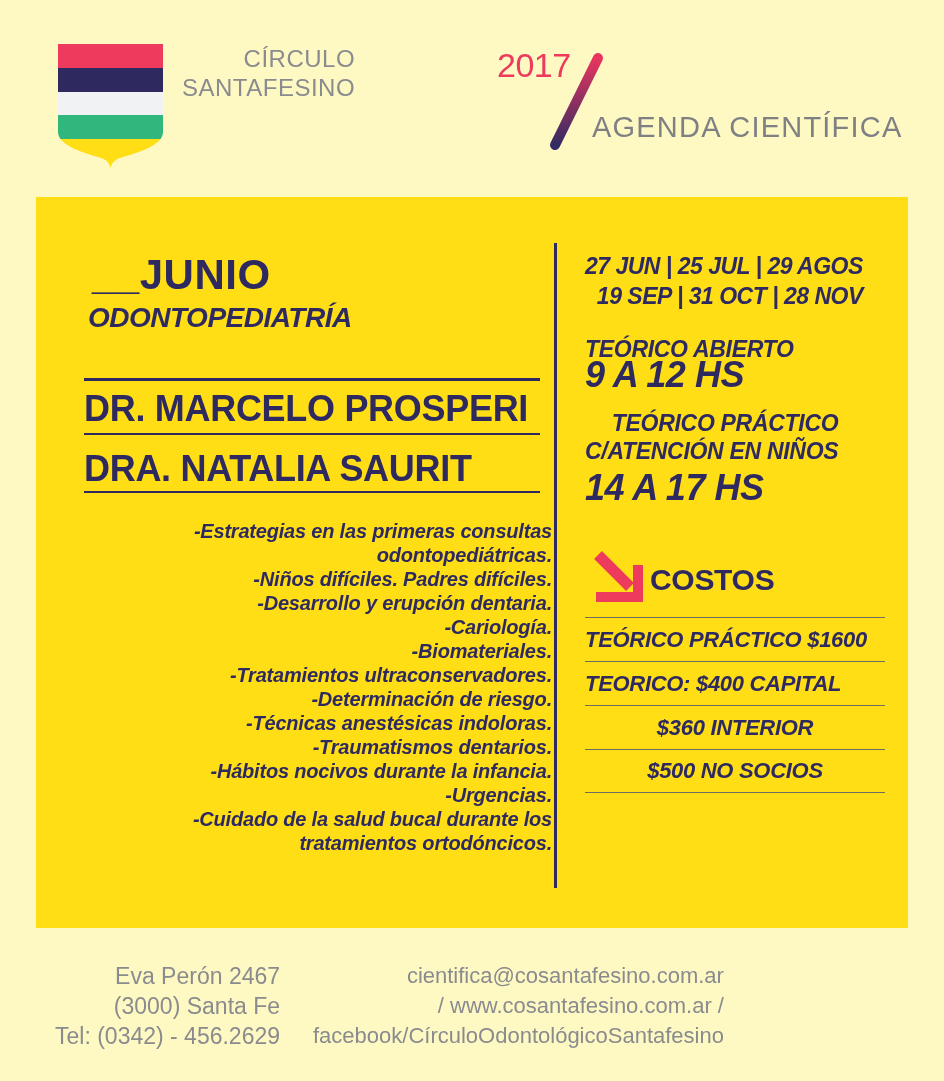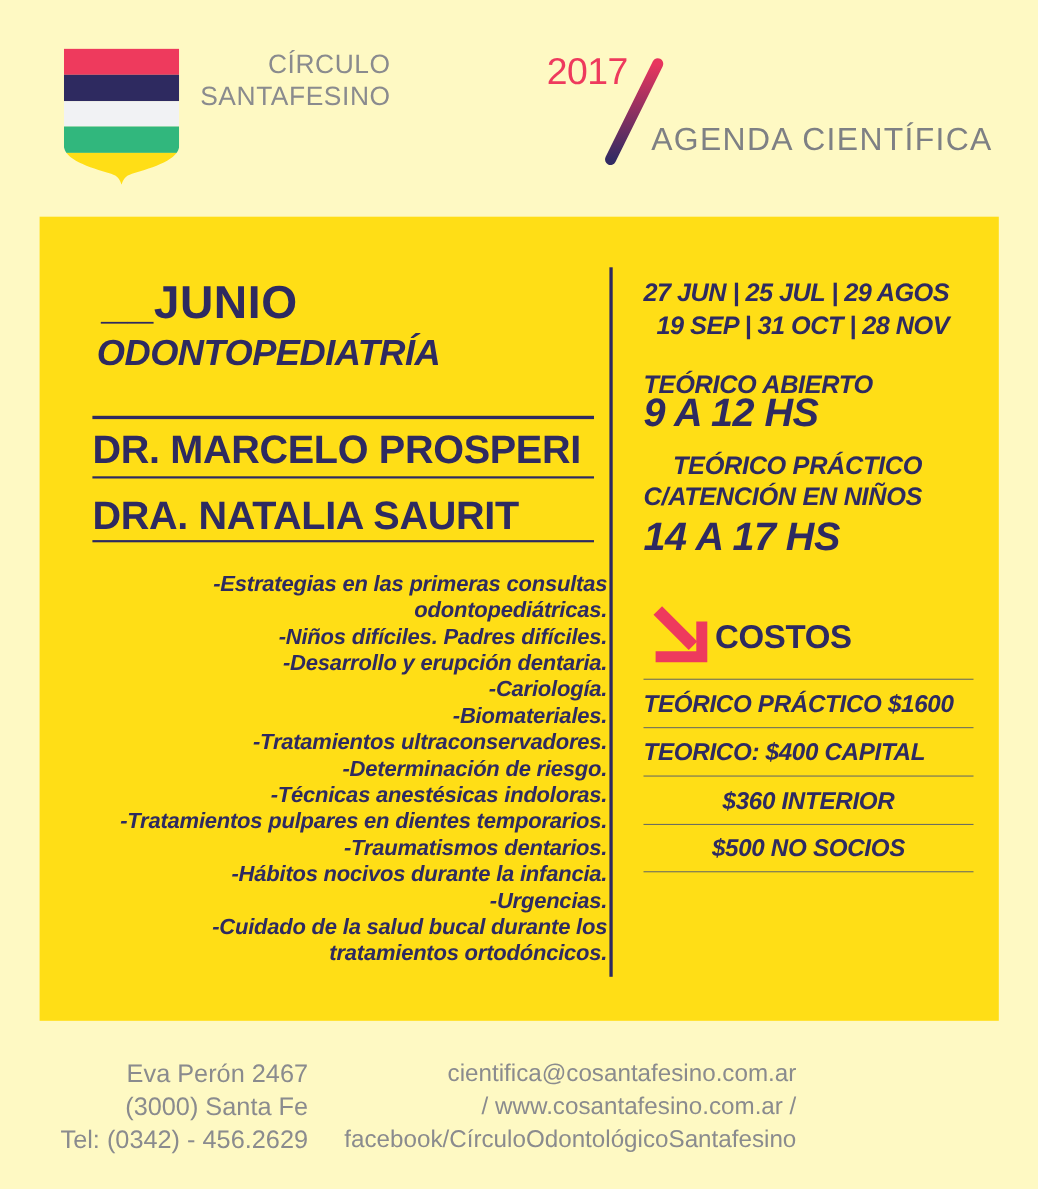--- a/index.html
+++ b/index.html
@@ -15,21 +15,21 @@
   .year-slash { position:absolute; left:540px; top:50px; }
   .agenda-title { position:absolute; left:592px; top:113px; font-size:29px; letter-spacing:1.2px;
                   color:#7E8084; line-height:1; font-weight:400; }
 
   
   .panel { position:absolute; left:36px; top:197px; width:872px; height:731px;
            background:var(--yellow,#FFDE16); color:var(--navy,#2E2A60); }
 
   .month { position:absolute; left:56px; top:55px; font-size:42px; font-weight:700;
            letter-spacing:.5px; line-height:1.1; }
-  .event-title { position:absolute; left:52px; top:106px; font-size:33px; font-weight:700;
+  .event-title { position:absolute; left:52px; top:106px; font-size:28px; font-weight:700;
                  font-style:italic; letter-spacing:-.5px; line-height:1.1; }
   .rule-navy { position:absolute; left:48px; width:456px; background:var(--navy,#2E2A60); }
   .rule-1 { top:181px; height:3px; }
   .rule-2 { top:236px; height:2px; }
   .rule-3 { top:294px; height:2px; }
   .speaker { position:absolute; left:48px; font-size:36px; font-weight:700; letter-spacing:-.3px; line-height:1; }
   .speaker-1 { top:194px; }
   .speaker-2 { top:254px; }
 
   .topics { position:absolute; left:40px; top:322px; width:476px;
@@ -126,21 +126,20 @@
         <div class="topic">-Cariología.</div>
 
         <div class="topic">-Biomateriales.</div>
 
         <div class="topic">-Tratamientos ultraconservadores.</div>
 
         <div class="topic">-Determinación de riesgo.</div>
 
         <div class="topic">-Técnicas anestésicas indoloras.</div>
 
-        <div class="topic">-Tratamientos pulpares en dientes temporarios.</div>
 
         <div class="topic">-Traumatismos dentarios.</div>
 
         <div class="topic">-Hábitos  nocivos durante la infancia.</div>
 
         <div class="topic">-Urgencias.</div>
 
         <div class="topic">-Cuidado de la salud bucal durante los tratamientos ortodóncicos.</div>
       </div>
 

